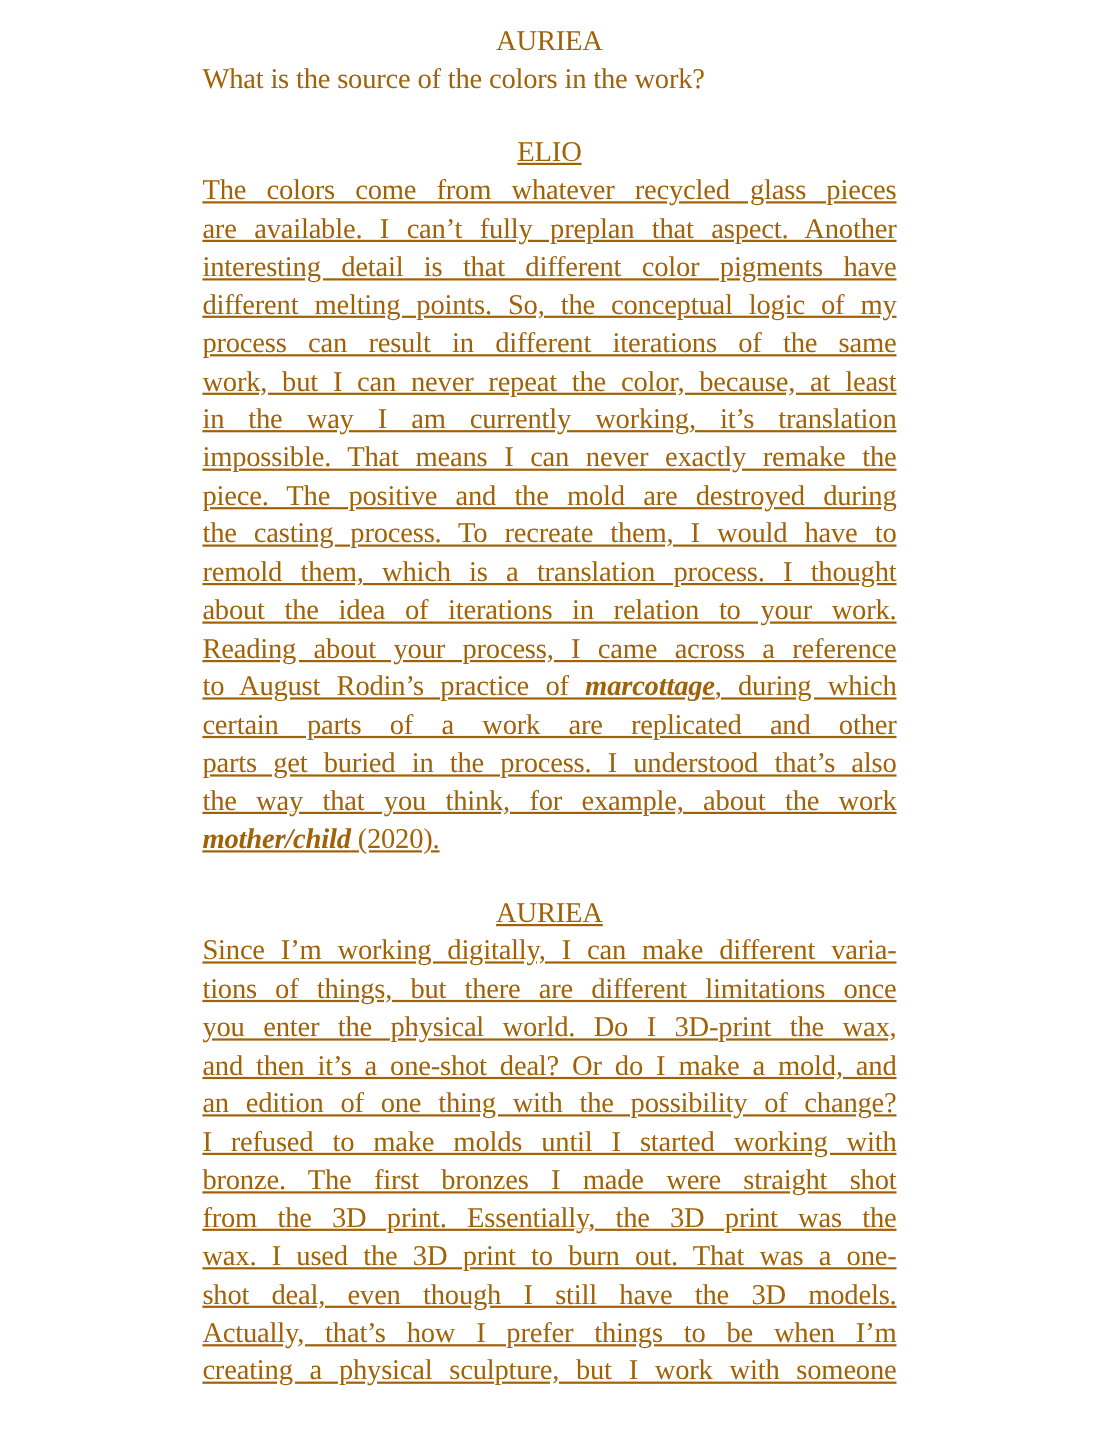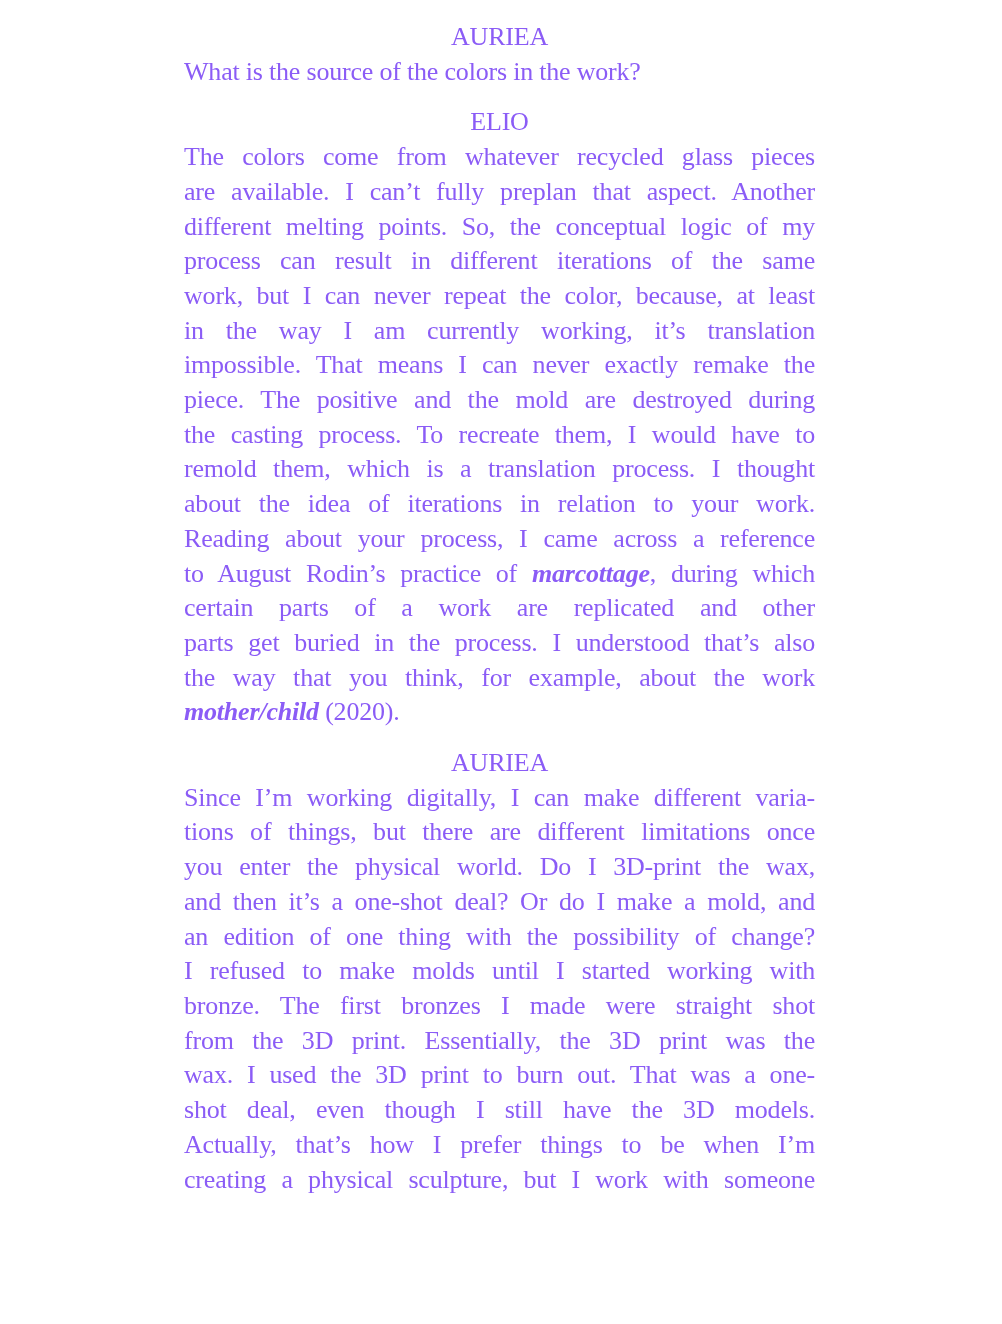--- a/index.html
+++ b/index.html
@@ -19,21 +19,22 @@
     font-family: "Liberation Serif", "DejaVu Serif", serif;
     font-size: 26px;
     line-height: 34.7px;
     color: #0a0a0a;
     letter-spacing: -0.2px;
   }
   .sections {
     padding: 20px 187px 0 184px;
   }
   .section + .section {
-    margin-top: 16px;
+    margin-top: 32px;
+    text-decoration: underline;
   }
   .speaker {
     text-align: center;
   }
   .line {
     text-align: justify;
     text-align-last: justify;
     -moz-text-align-last: justify;
     white-space: normal;
   }
@@ -58,33 +59,34 @@
     top: 0;
   }
   .runtitle {
     display: block;
     text-align: center;
   }
 </style>
 </head>
 <body style="background: rgb(255, 255, 255);">
 
-<div class="page" style="color: #8b5cf6;">
+<div class="page" style="color: #a16207;">
   <div class="sections" id="sections">
       <div class="section">
         <div class="speaker">AURIEA</div>
         <div class="para">
           <div class="line no-just">What is the source of the colors in the work?</div>
         </div>
       </div>
       <div class="section">
         <div class="speaker">ELIO</div>
         <div class="para">
           <div class="line">The colors come from whatever recycled glass pieces</div>
           <div class="line">are available. I can’t fully preplan that aspect. Another</div>
+          <div class="line">interesting detail is that different color pigments have</div>
           <div class="line">different melting points. So, the conceptual logic of my</div>
           <div class="line">process can result in different iterations of the same</div>
           <div class="line">work, but I can never repeat the color, because, at least</div>
           <div class="line">in the way I am currently working, it’s translation</div>
           <div class="line">impossible. That means I can never exactly remake the</div>
           <div class="line">piece. The positive and the mold are destroyed during</div>
           <div class="line">the casting process. To recreate them, I would have to</div>
           <div class="line">remold them, which is a translation process. I thought</div>
           <div class="line">about the idea of iterations in relation to your work.</div>
           <div class="line">Reading about your process, I came across a reference</div>

